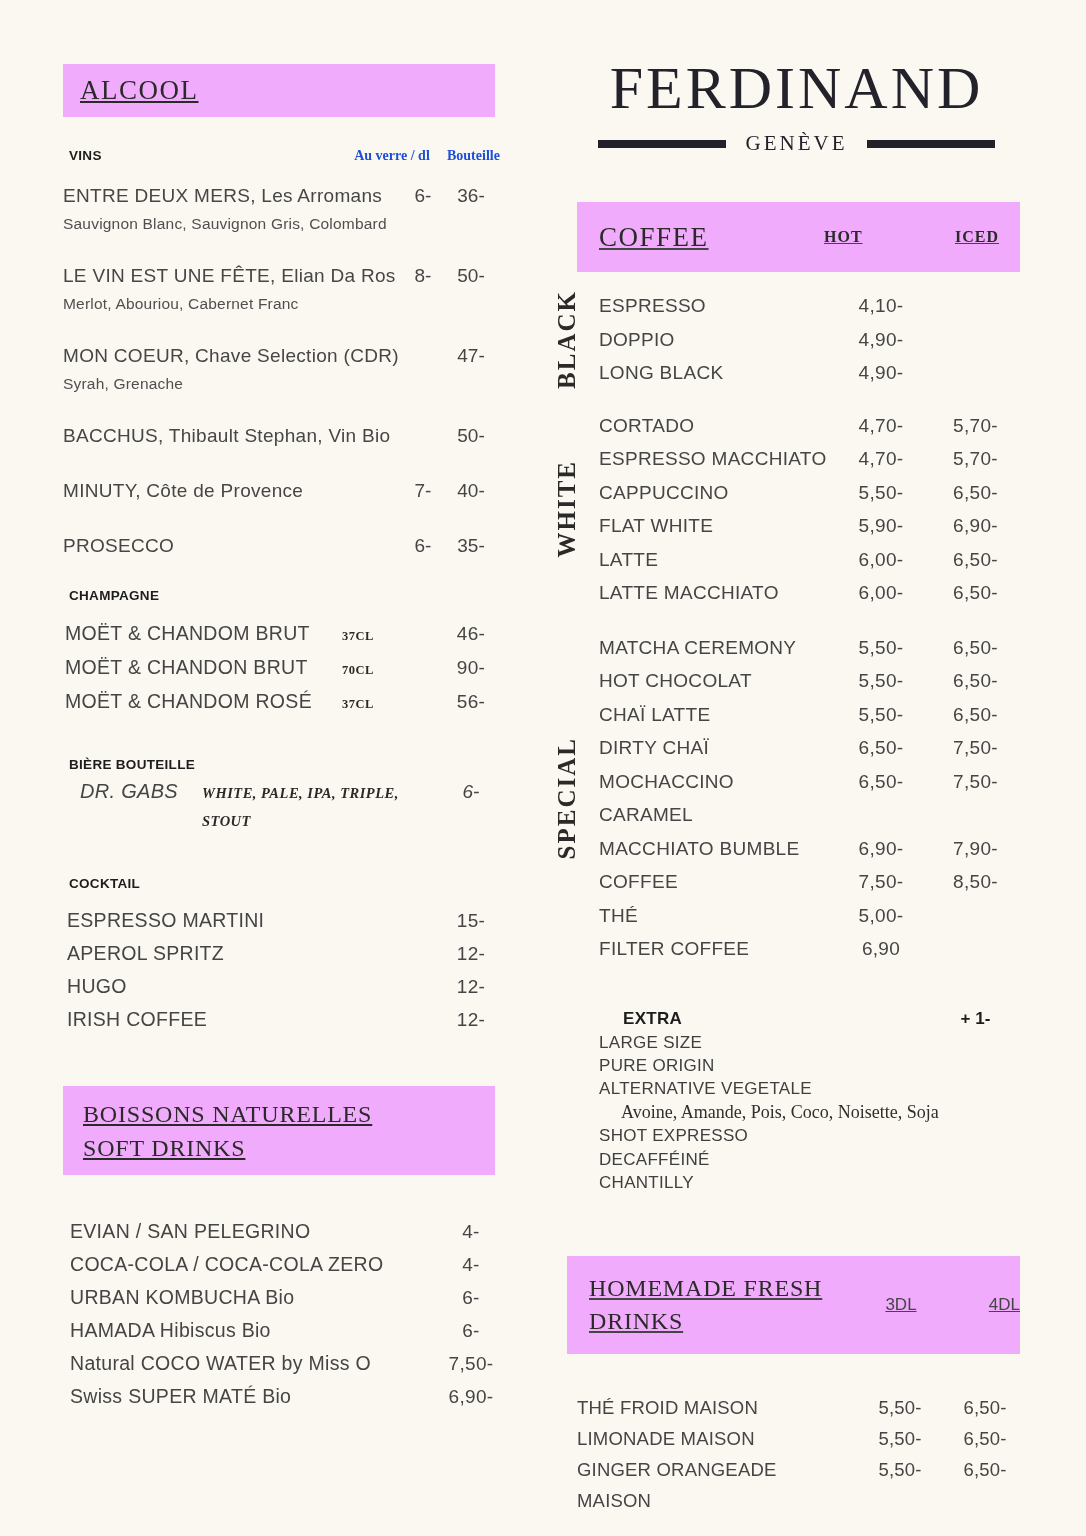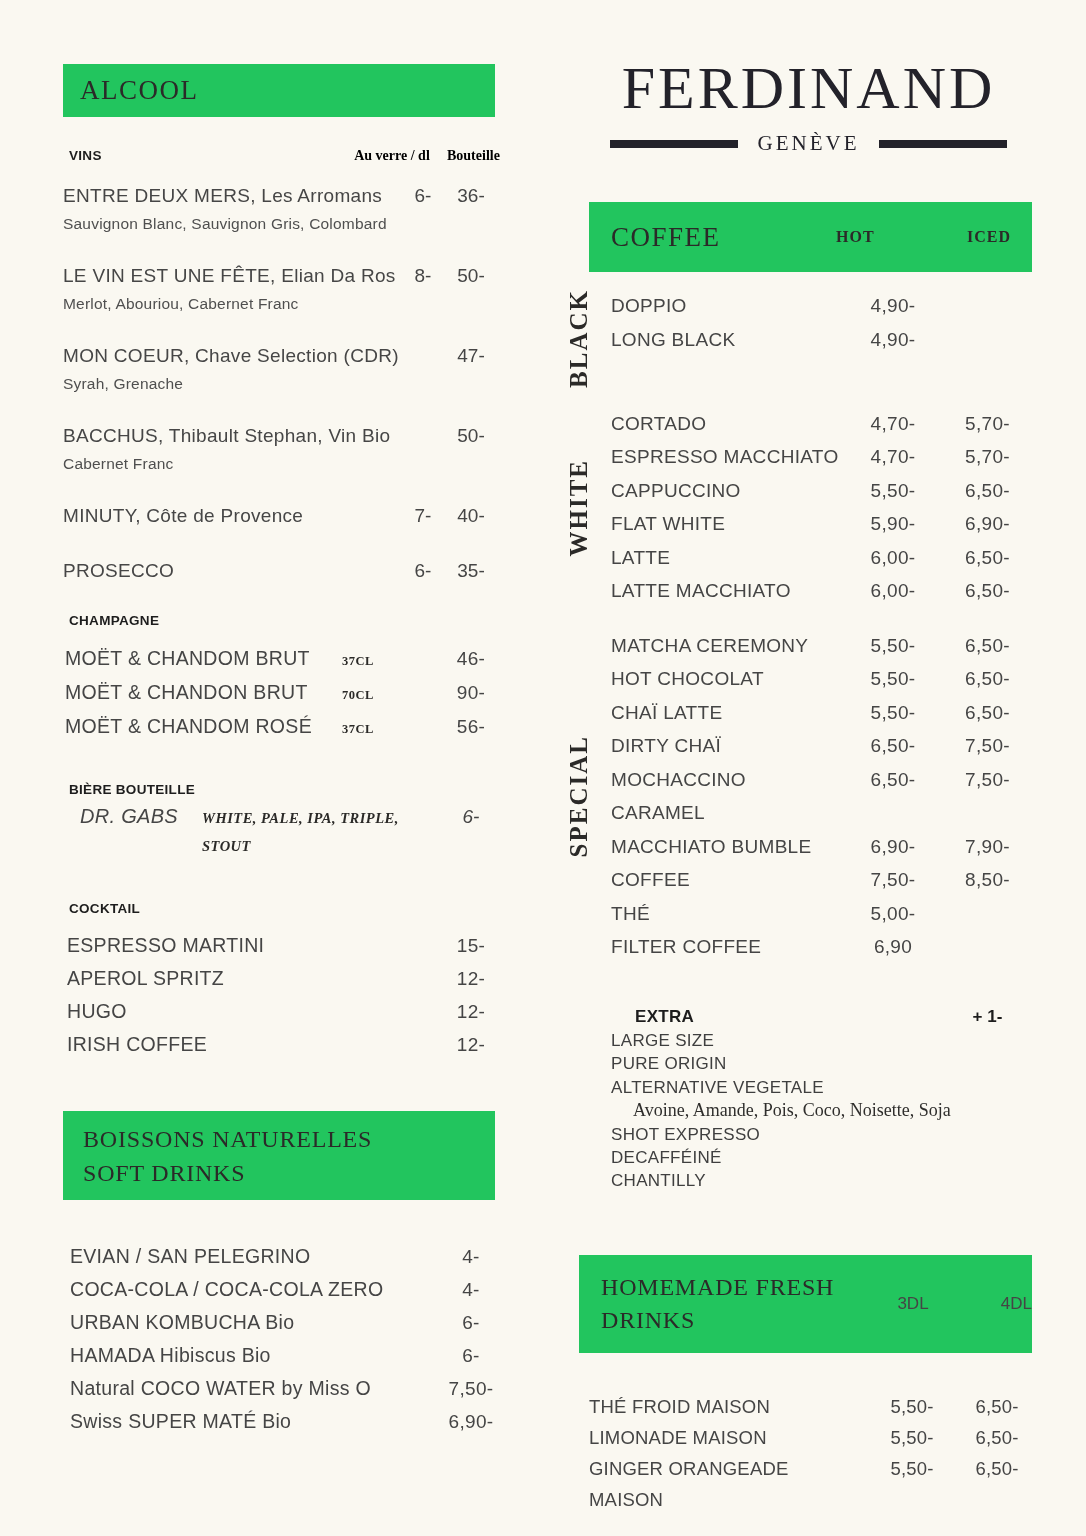--- a/index.html
+++ b/index.html
@@ -6,34 +6,34 @@
   html,body { width:1086px; height:1536px; }
   body {
     position:relative;
     background:#faf8f1;
     font-family:"Liberation Sans", sans-serif;
     color:#454545;
     overflow:hidden;
   }
   .col { position:absolute; top:0; }
   .col-left  { left:63px;  width:432px; }
-  .col-right { left:546px; width:486px; }
+  .col-right { left:534px; width:486px; }
 
   
-  .panel { background:#22c55e; }
+  .panel { background:#f0abfc;text-decoration:underline; }
   .mini-label { font-size:13.5px; font-weight:bold; color:#1d1d1d; letter-spacing:.3px; }
   .sp { flex:1; }
 
   
   .alcool-box { margin-top:64px; height:53px; display:flex; align-items:center;
     padding-left:17px; font-family:"Liberation Serif",serif; font-size:27px;
     letter-spacing:1.5px; color:#2b2a28; }
   .vins-head { margin-top:31px; display:flex; align-items:baseline; height:22px; }
   .vins-head .mini-label { padding-left:6px; }
-  .serif-col { font-family:"Liberation Serif",serif; font-weight:bold; font-size:14px; color:#000000; }
+  .serif-col { font-family:"Liberation Serif",serif; font-weight:bold; font-size:14px; color:#1d4ed8; }
   .colA { width:110px; text-align:center; }
   .colB { width:48px; text-align:center; }
 
   .wines { margin-top:13px; }
   .wine { margin-bottom:29px; }
   .wine .r1 { display:flex; align-items:baseline; line-height:26px; }
   .wine .name { flex:1; font-size:19px; letter-spacing:.3px; color:#464646; }
   .pcolA { width:48px; text-align:center; font-size:19px; }
   .pcolB { width:48px; text-align:center; font-size:19px; }
   .wine .desc { margin-top:4px; line-height:21px; font-size:15.5px; color:#4f4f4f; letter-spacing:.2px; }
@@ -153,21 +153,20 @@
         <span class="pcolB">47-</span>
       </div>
       <div class="desc">Syrah, Grenache</div>
     </div>
     <div class="wine">
       <div class="r1">
         <span class="name">BACCHUS, Thibault Stephan, Vin Bio</span>
         <span class="pcolA"></span>
         <span class="pcolB">50-</span>
       </div>
-      <div class="desc">Cabernet Franc</div>
     </div>
     <div class="wine">
       <div class="r1">
         <span class="name">MINUTY, Côte de Provence</span>
         <span class="pcolA">7-</span>
         <span class="pcolB">40-</span>
       </div>
       <div class="desc"></div>
     </div>
     <div class="wine">
@@ -274,20 +273,25 @@
     <span class="coffee-title">COFFEE</span>
     <span class="colhead hot-h">HOT</span>
     <span class="colhead iced-h">ICED</span>
   </div>
 
   <div class="cgroup g-black">
     <div class="vcell">
         <span class="vlabel">BLACK</span>
       </div>
     <div class="citems">
+      <div class="crow">
+        <span class="name">ESPRESSO</span>
+        <span class="hot">4,10-</span>
+        <span class="iced"></span>
+      </div>
       <div class="crow">
         <span class="name">DOPPIO</span>
         <span class="hot">4,90-</span>
         <span class="iced"></span>
       </div>
       <div class="crow">
         <span class="name">LONG BLACK</span>
         <span class="hot">4,90-</span>
         <span class="iced"></span>
       </div>

